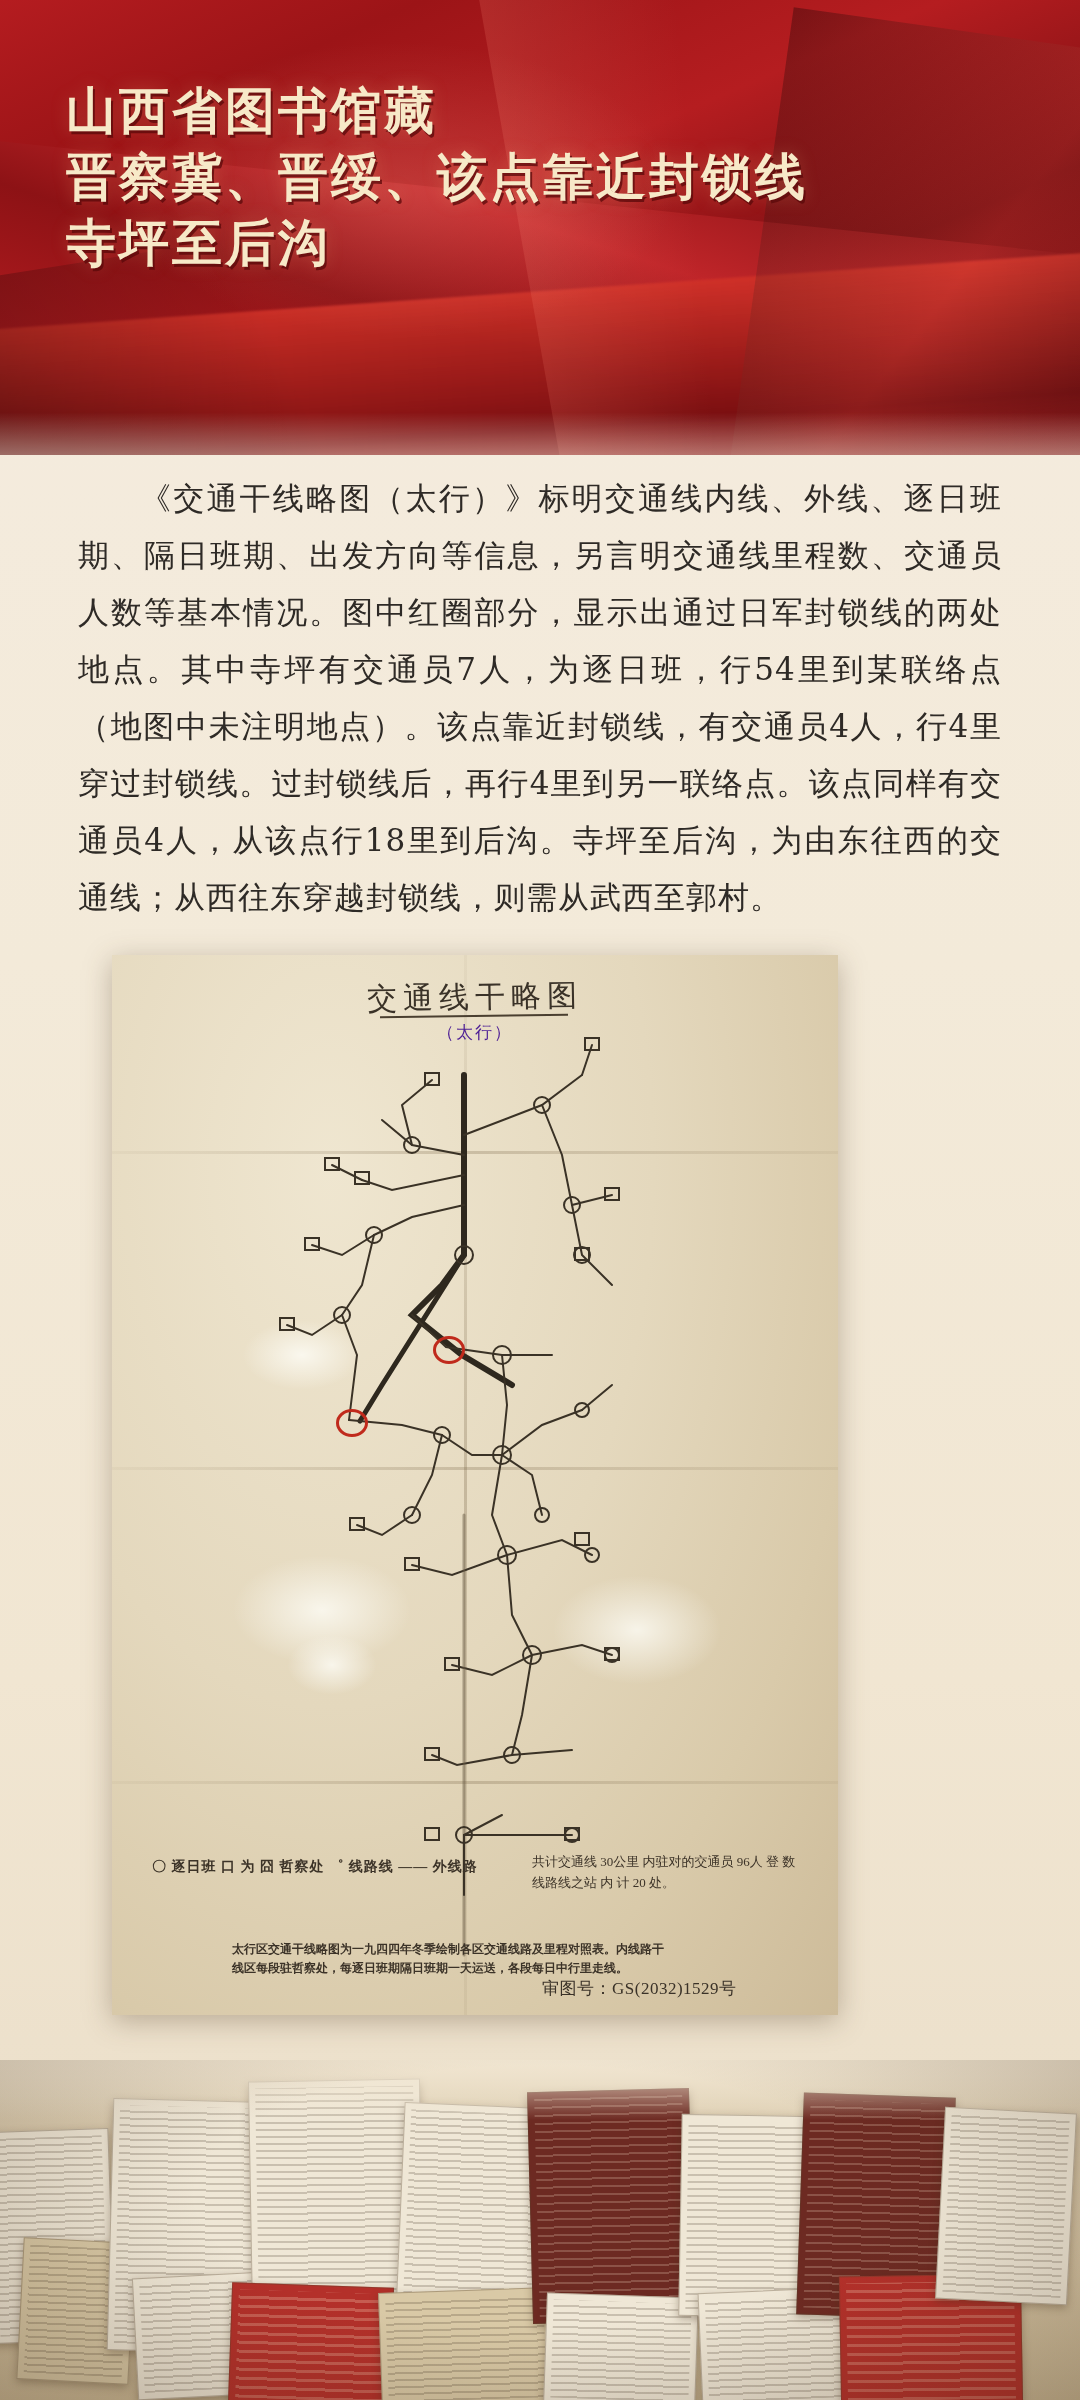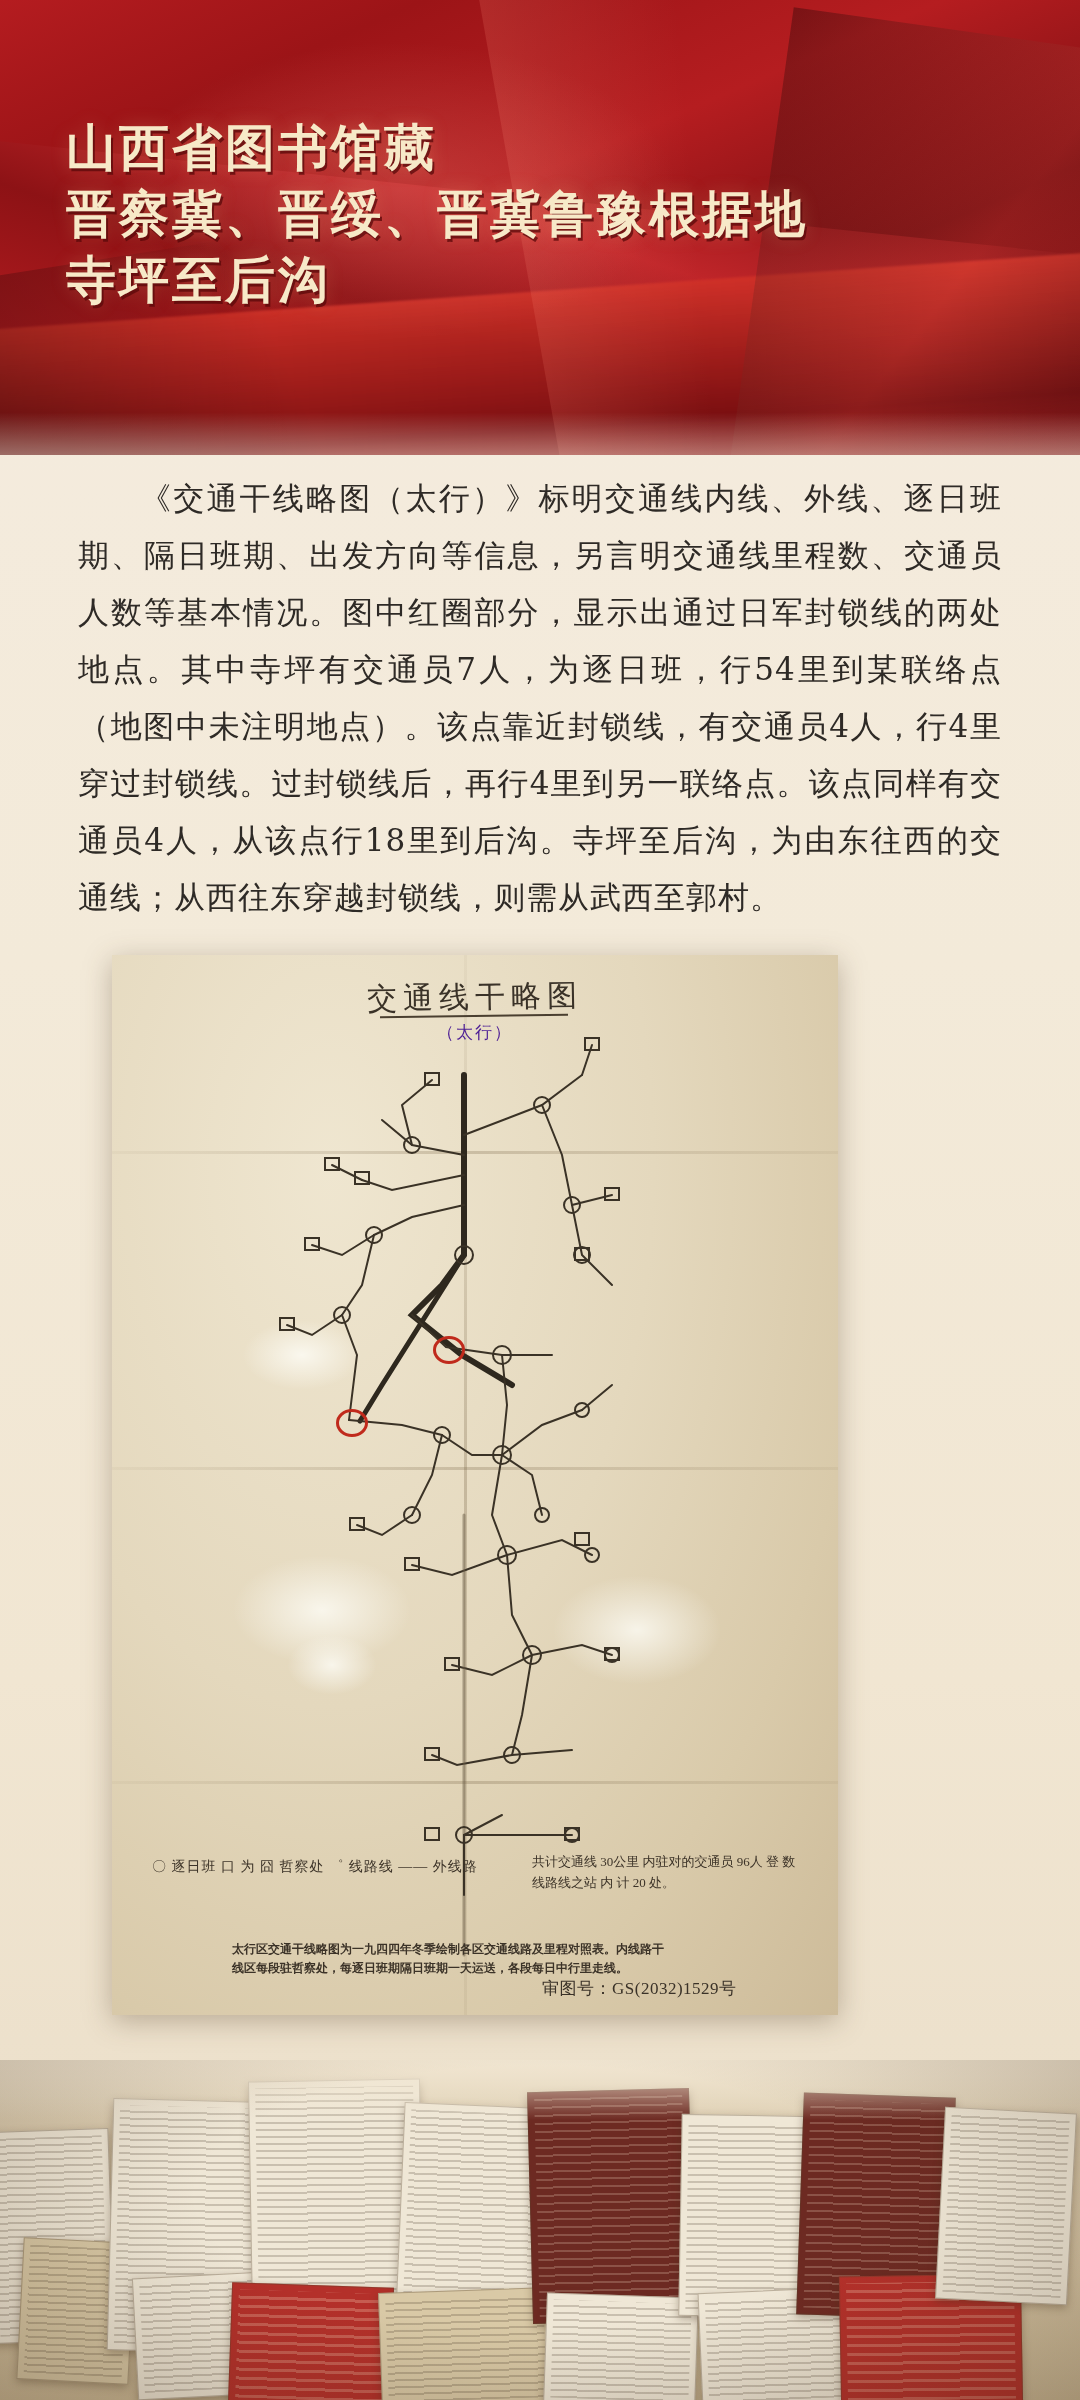--- a/index.html
+++ b/index.html
@@ -78,27 +78,26 @@
     width: 1080px; height: 130px;
     background: linear-gradient(180deg, rgba(120,14,16,0) 0%, rgba(233,220,198,0) 25%, #f3ead9 100%);
   }
 
   .banner-title {
     position: absolute;
     left: 66px;
     top: 82px;
     width: 940px;
     color: #f7e9c8;
-    font-family: Liberation Sans, sans-serif;
+    font-family: Liberation Mono, monospace;
     font-weight: 700;
     font-size: 50px;
     line-height: 66px;
     letter-spacing: 3px;
     text-shadow: 2px 3px 0 rgba(90,8,10,.75), 0 0 18px rgba(255,200,140,.25);
-    margin-top: 33px;
   }
   .banner-title .l {
     display: block;
     white-space: nowrap;
   }
 
   
   .article {
     position: absolute;
     left: 78px;
@@ -176,20 +175,21 @@
 
   .legend {
     position: absolute;
     left: 40px;
     top: 900px;
     right: 30px;
     font-size: 14px;
     color: #3c3328;
     line-height: 24px;
     letter-spacing: 1px;
+    font-weight: bold;
   }
   .legend .lrow { display: block; }
   .legend-note {
     position: absolute;
     left: 420px;
     top: 896px;
     width: 270px;
     font-size: 13px;
     line-height: 21px;
     color: #3c3328;
@@ -269,21 +269,21 @@
     <div class="silk1"></div>
     <div class="silk2"></div>
     <div class="silk3"></div>
     <div class="fold-a"></div>
     <div class="fold-b"></div>
     <div class="fold-c"></div>
     <div class="glow"></div>
 
     <div class="banner-title">
       <span class="l">山西省图书馆藏</span>
-      <span class="l">晋察冀、晋绥、晋冀鲁豫根据地</span>
+      <span class="l">晋察冀、晋绥、该点靠近封锁线</span>
       <span class="l">寺坪至后沟</span>
     </div>
     <div class="banner-bottom-fade"></div>
   </div>
 
   <div class="article">
     <p>《交通干线略图（太行）》标明交通线内线、外线、逐日班期、隔日班期、出发方向等信息，另言明交通线里程数、交通员人数等基本情况。图中红圈部分，显示出通过日军封锁线的两处地点。其中寺坪有交通员7人，为逐日班，行54里到某联络点（地图中未注明地点）。该点靠近封锁线，有交通员4人，行4里穿过封锁线。过封锁线后，再行4里到另一联络点。该点同样有交通员4人，从该点行18里到后沟。寺坪至后沟，为由东往西的交通线；从西往东穿越封锁线，则需从武西至郭村。</p>
   </div>
 
   <div class="map-figure">

